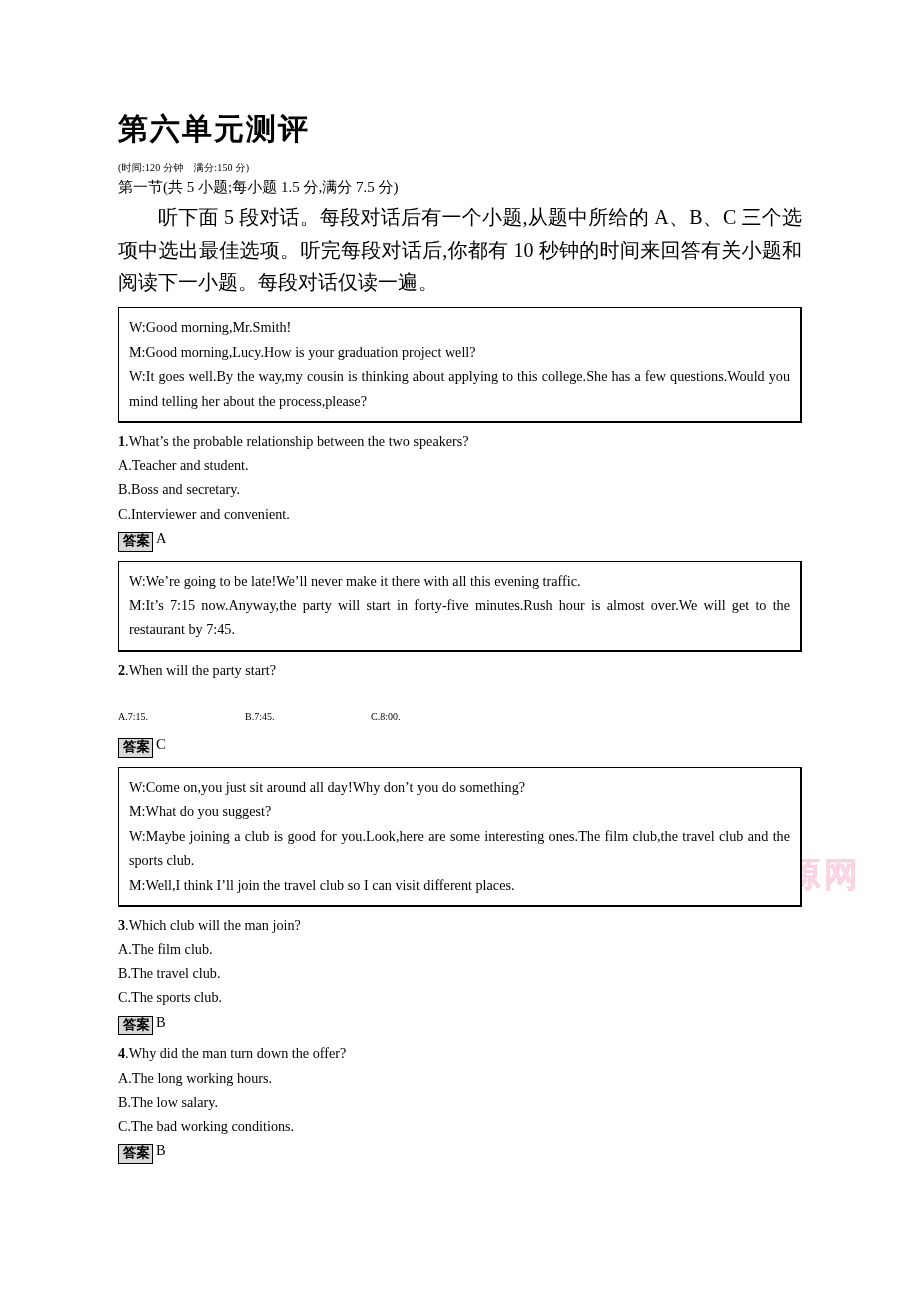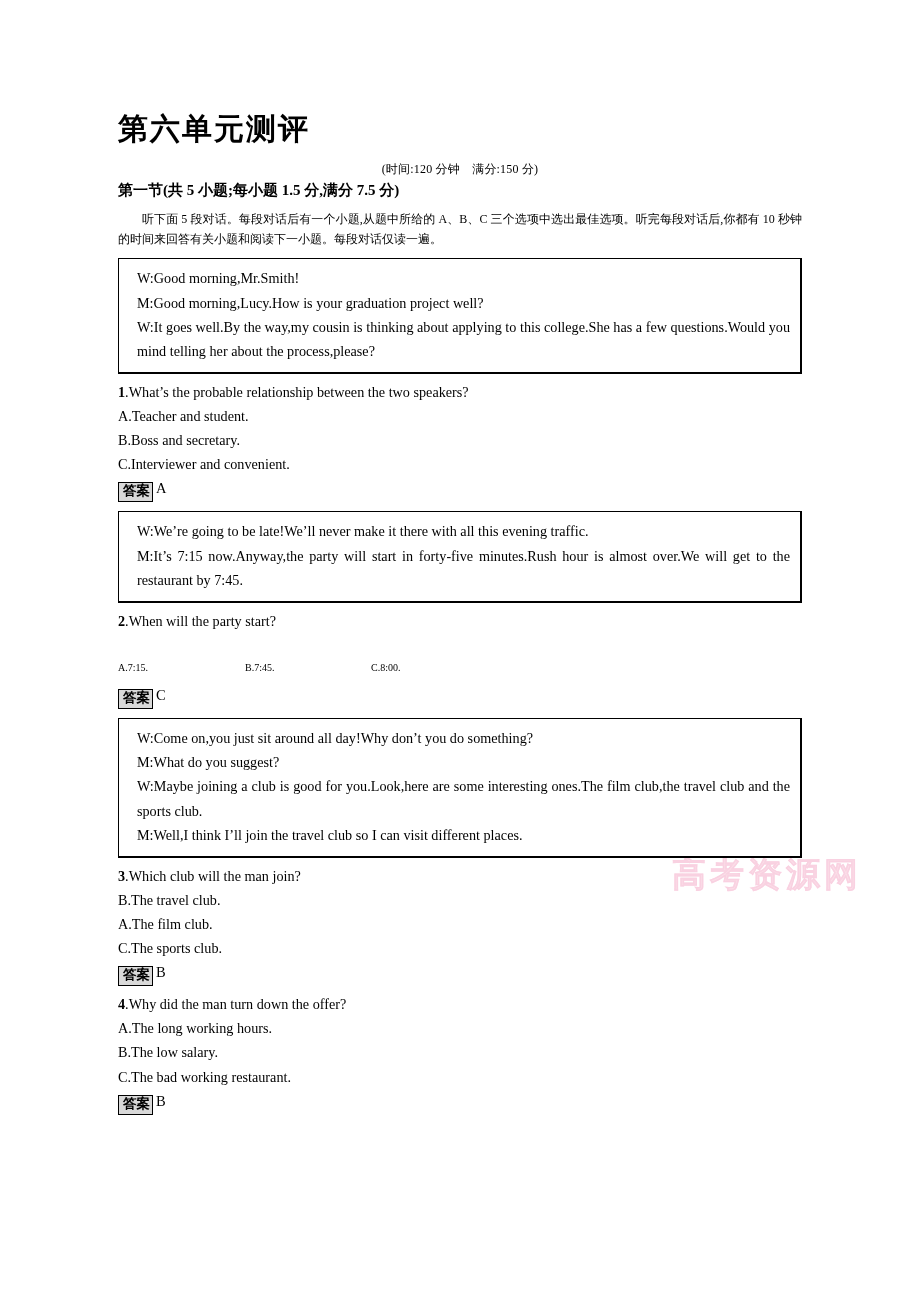--- a/index.html
+++ b/index.html
@@ -51,55 +51,54 @@
     text-align: left;
     font-family: "Liberation Sans", "DejaVu Sans", sans-serif;
     font-weight: bold;
     font-size: 30px;
     letter-spacing: 2px;
     margin: 0;
     padding-top: 112px;
     line-height: 1.15;
   }
   .doc-subtitle {
-    text-align: center;
-    font-size: 12px;
+    font-size: 10px;
     margin-top: 14px;
     letter-spacing: 0.2px;
   }
 
   .sec-head {
     font-weight: bold;
     font-size: 15px;
     margin-top: 12px;
     line-height: 1.45;
   }
   .sec-sub {
-    font-weight: bold;
+    font-weight: normal;
     font-size: 15px;
     margin-top: 2px;
     line-height: 1.45;
   }
 
   .instructions {
-    font-size: 12px;
+    font-size: 20px;
     line-height: 1.62;
     text-align: justify;
     text-justify: inter-ideograph;
-    margin-top: 9px;
+    margin-top: 3px;
     text-indent: 2em;
   }
 
   
   .dialogue-box {
     border: 1.5px solid #000000;
     border-right-width: 2.5px;
     border-bottom-width: 2.5px;
     box-sizing: border-box;
-    padding: 7px 10px 8px 18px;
+    padding: 7px 10px 8px 10px;
     margin-top: 9px;
     background: #ffffff;
   }
   .dialogue-line {
     font-size: 14.2px;
     line-height: 1.72;
     text-align: justify;
   }
 
   
@@ -199,28 +198,28 @@
           <div class="answer-row"><span class="answer-badge">答案</span><span class="answer-letter">C</span></div>
         </div>
         <div class="dialogue-box">
           <div class="dialogue-line">W:Come on,you just sit around all day!Why don’t you do something?</div>
           <div class="dialogue-line">M:What do you suggest?</div>
           <div class="dialogue-line">W:Maybe joining a club is good for you.Look,here are some interesting ones.The film club,the travel club and the sports club.</div>
           <div class="dialogue-line">M:Well,I think I’ll join the travel club so I can visit different places.</div>
         </div>
         <div class="question">
           <div class="q-stem"><span class="q-num">3</span><span>.Which club will the man join?</span></div>
+          <div class="q-option">A.The film club.</div>
           <div class="q-option">B.The travel club.</div>
-          <div class="q-option">A.The film club.</div>
           <div class="q-option">C.The sports club.</div>
           <div class="answer-row"><span class="answer-badge">答案</span><span class="answer-letter">B</span></div>
         </div>
         <div class="question">
           <div class="q-stem"><span class="q-num">4</span><span>.Why did the man turn down the offer?</span></div>
           <div class="q-option">A.The long working hours.</div>
           <div class="q-option">B.The low salary.</div>
-          <div class="q-option">C.The bad working restaurant.</div>
+          <div class="q-option">C.The bad working conditions.</div>
           <div class="answer-row"><span class="answer-badge">答案</span><span class="answer-letter">B</span></div>
         </div>
       </div>
 
   </div>
 </div>
 
 </body></html>

